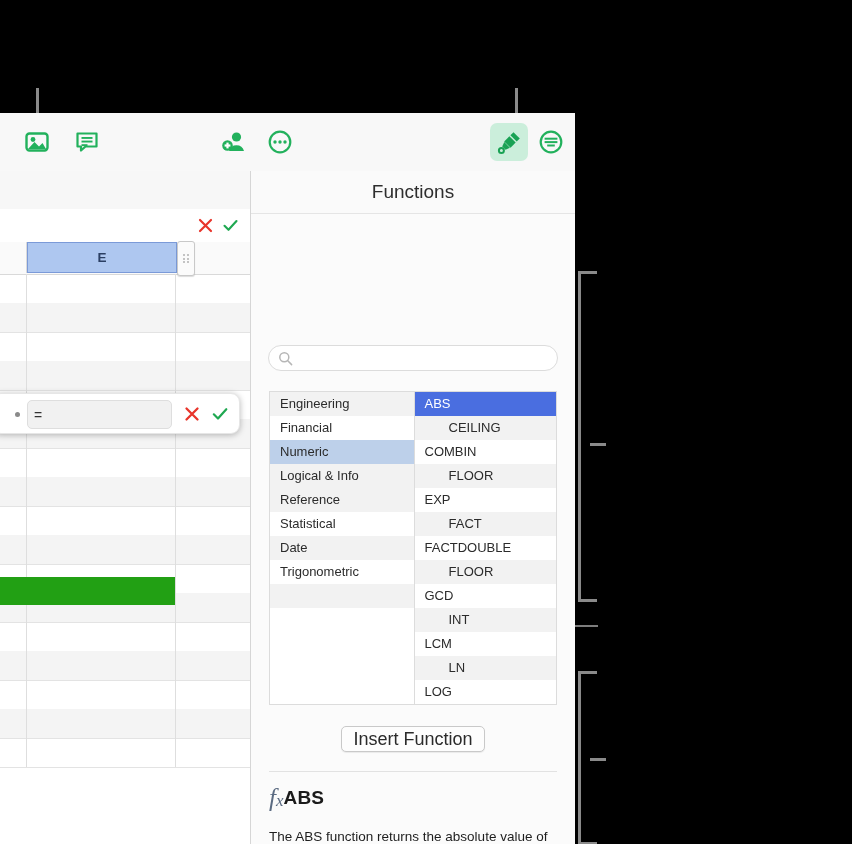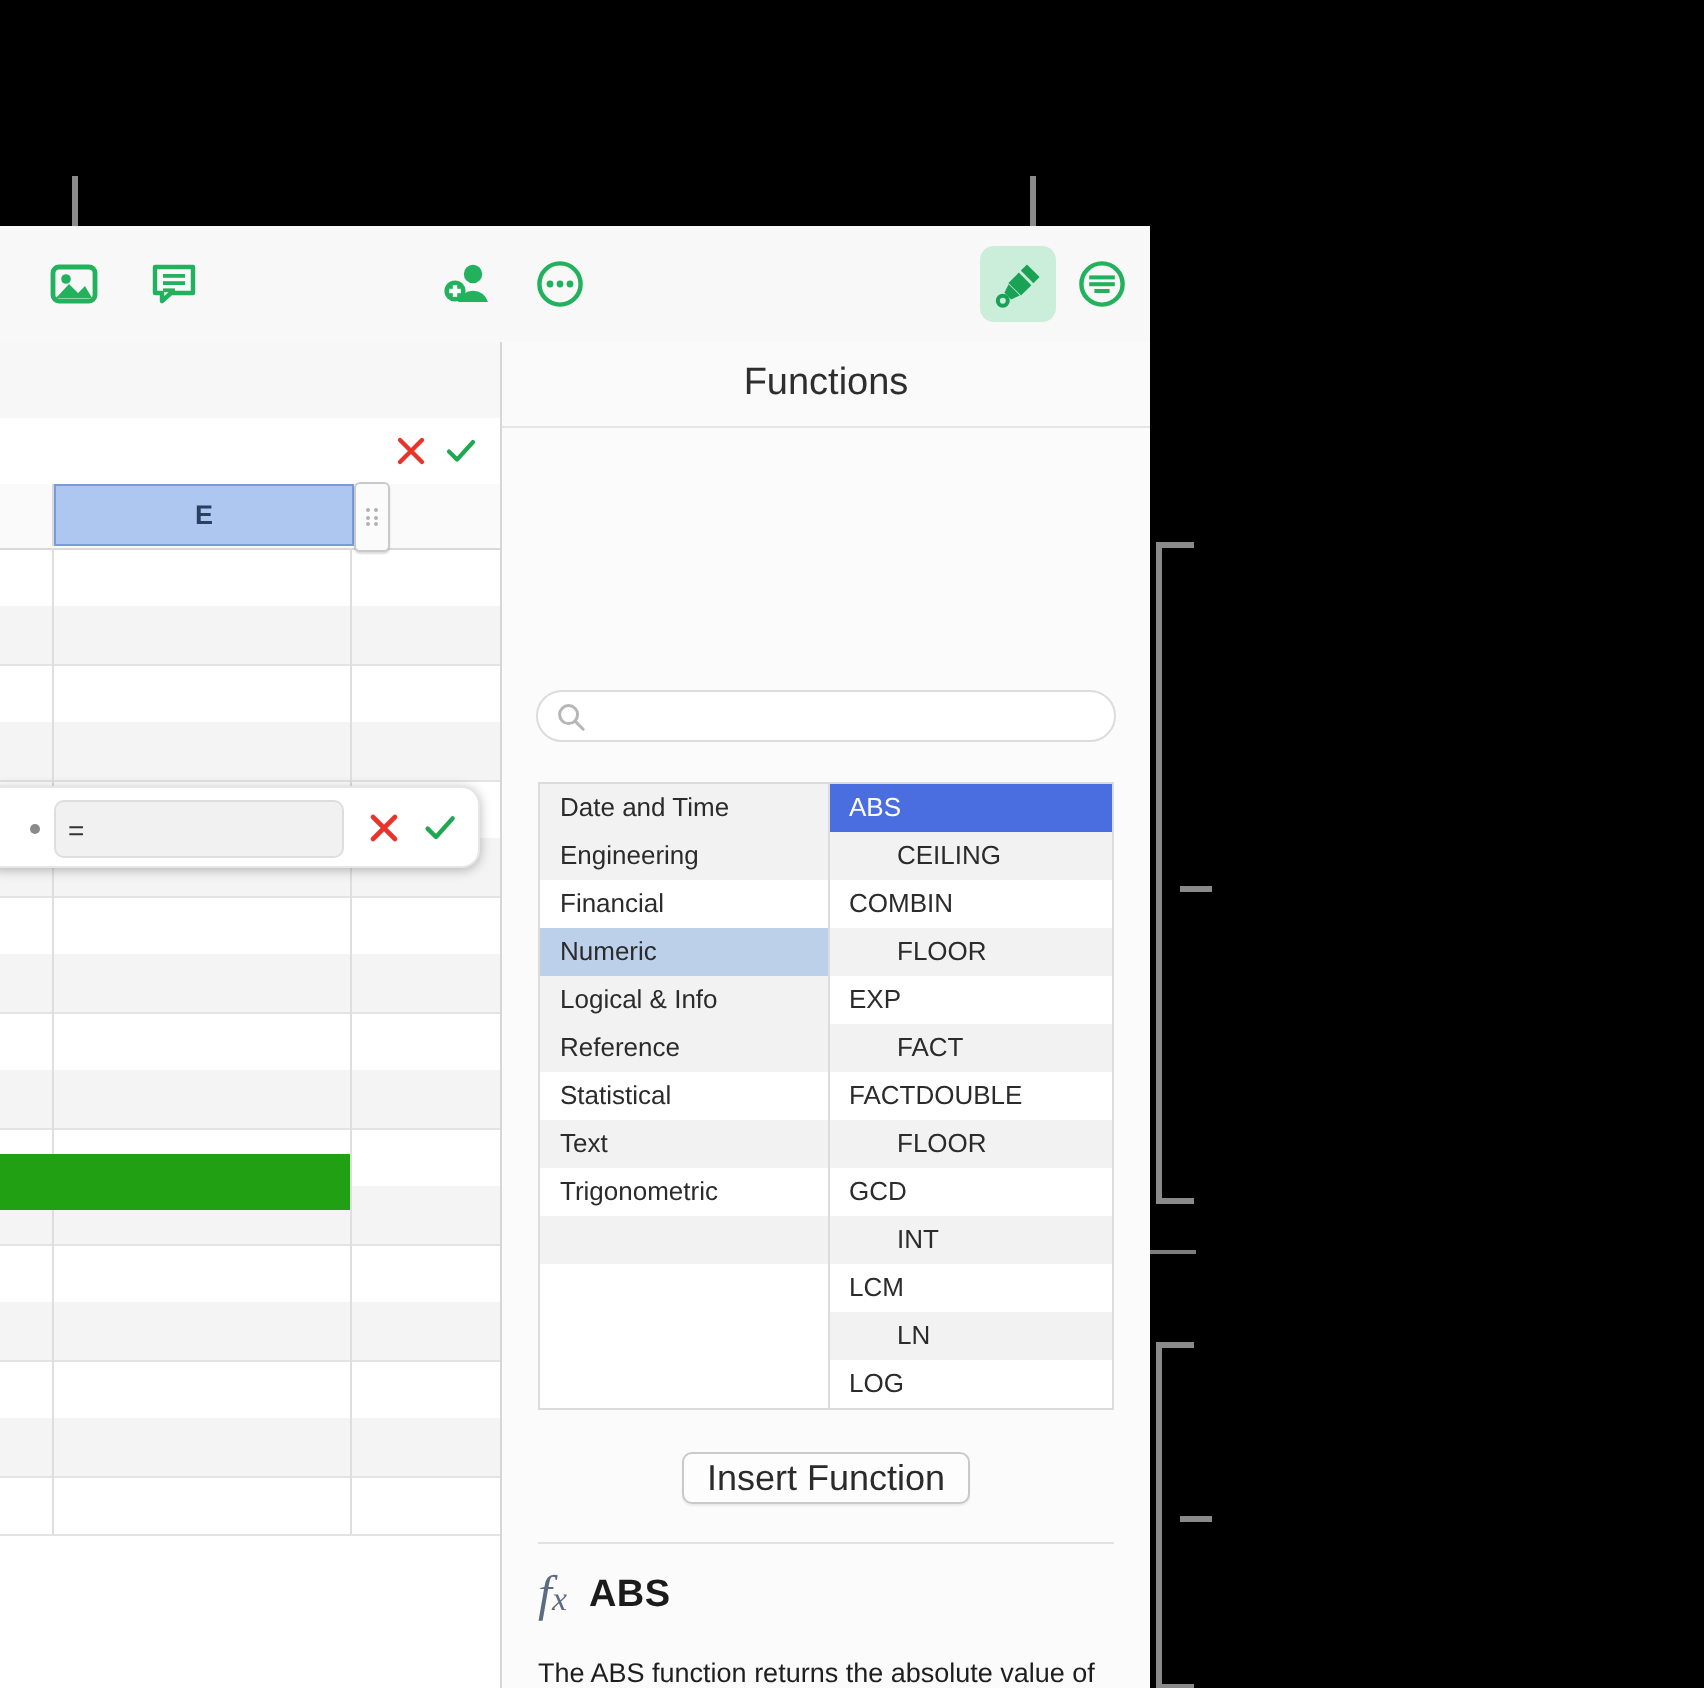--- a/index.html
+++ b/index.html
@@ -90,21 +90,21 @@
 
   .insert-btn{position:absolute;left:90px;top:555px;width:144px;height:26px;background:#fdfdfd;
               border:1px solid #c9c9c9;border-radius:5px;box-sizing:border-box;
               display:flex;align-items:center;justify-content:center;
               font-size:18px;color:#2b2b2b;font-family:"Liberation Sans",sans-serif;
               box-shadow:0 1px 1px rgba(0,0,0,.07);}
 
   .divider{position:absolute;left:18px;top:600px;width:288px;height:1px;background:#e2e2e2;}
 
   .desc{position:absolute;left:18px;top:614px;width:296px;}
-  .desc-head{display:flex;align-items:center;gap:11px;margin-bottom:17px;}
+  .desc-head{display:flex;align-items:center;margin-bottom:17px;}
   .fx{font-family:"Liberation Serif","DejaVu Serif",serif;font-style:italic;
       font-size:25px;color:#5b6b82;line-height:1;}
   .fx .sub{font-size:17px;}
   .desc-name{font-size:19px;font-weight:bold;color:#1b1b1b;letter-spacing:.2px;}
   .desc-p{font-size:13.5px;color:#1e1e1e;line-height:20px;margin:0 0 17px 0;width:280px;}
 
   
   .cl{position:absolute;background:#8a8a8a;}
   .vline{width:3px;}
   .hline{height:3px;}
@@ -326,28 +326,27 @@
           <svg width="15" height="15" viewBox="0 0 15 15">
             <circle cx="6.3" cy="6.3" r="4.5" fill="none" stroke="#b6b6b6" stroke-width="1.5"></circle>
             <path d="M9.8 9.8 L13.6 13.6" stroke="#b6b6b6" stroke-width="1.5" stroke-linecap="round"></path>
           </svg>
         </span>
         <input type="text" placeholder="" style="">
       </div>
 
       <div class="lists">
         <div class="cats">
-          <div class="row alt">Date and Time</div>
           <div class="row alt">Engineering</div>
           <div class="row">Financial</div>
           <div class="row sel">Numeric</div>
           <div class="row alt">Logical &amp; Info</div>
           <div class="row alt">Reference</div>
           <div class="row">Statistical</div>
-          <div class="row alt">Text</div>
+          <div class="row alt">Date</div>
           <div class="row">Trigonometric</div>
           <div class="row alt"></div>
           <div class="row"></div>
         </div>
         <div class="fns">
           <div class="row sel">ABS</div>
           <div class="row alt">CEILING</div>
           <div class="row">COMBIN</div>
           <div class="row alt">FLOOR</div>
           <div class="row">EXP</div>

